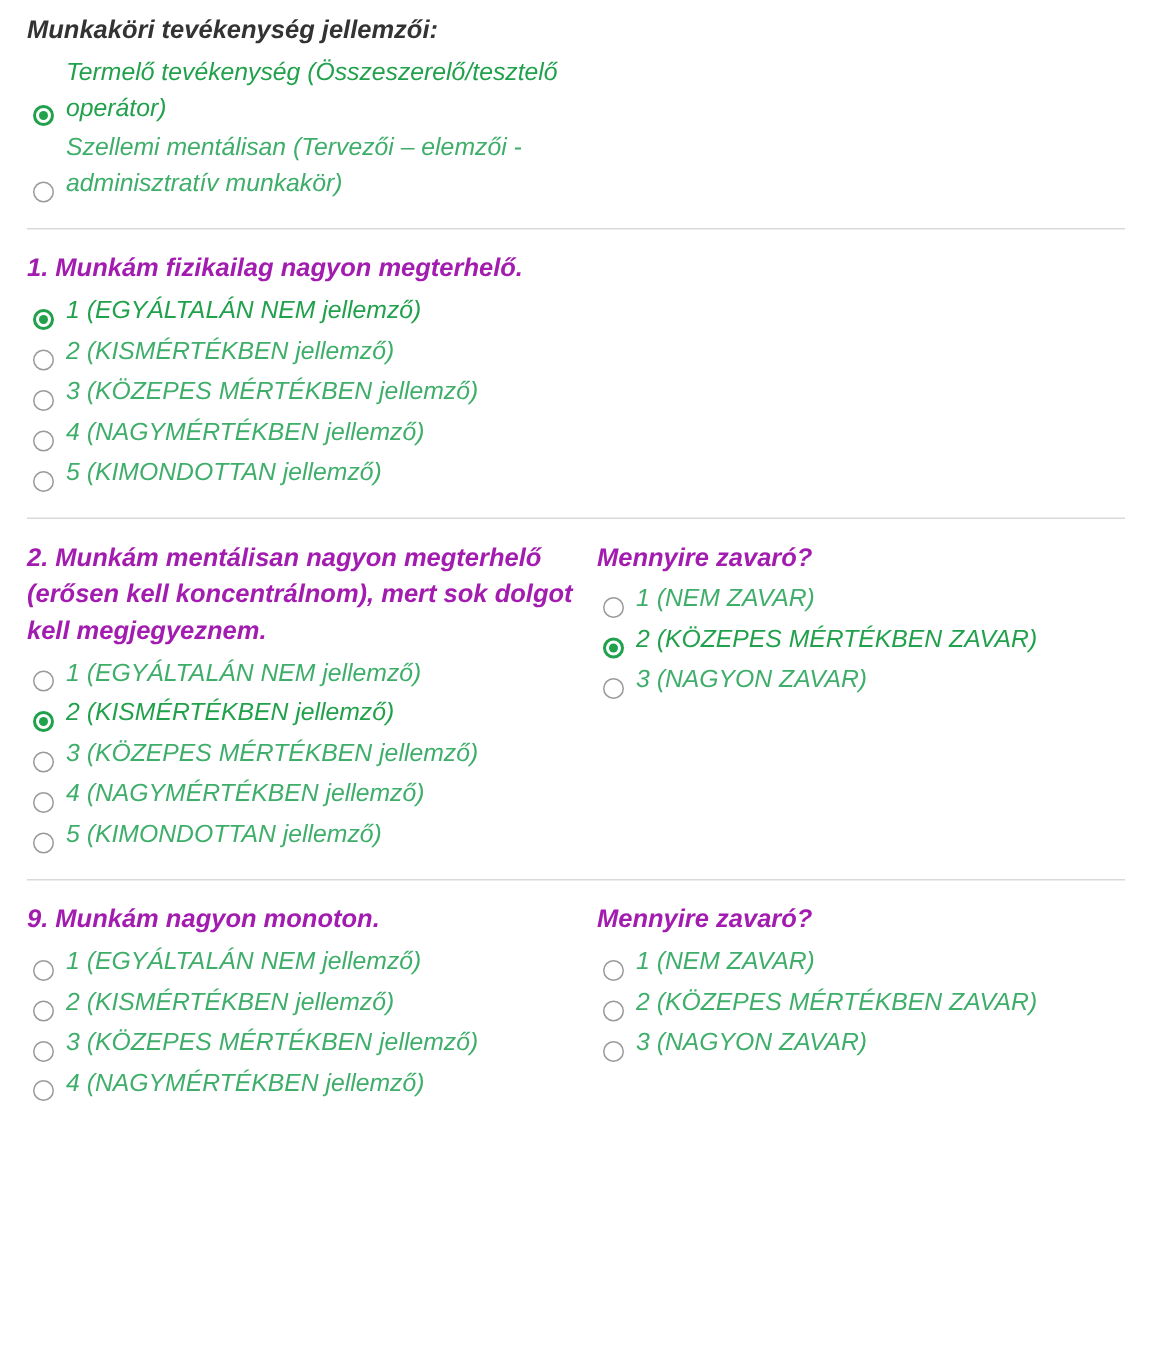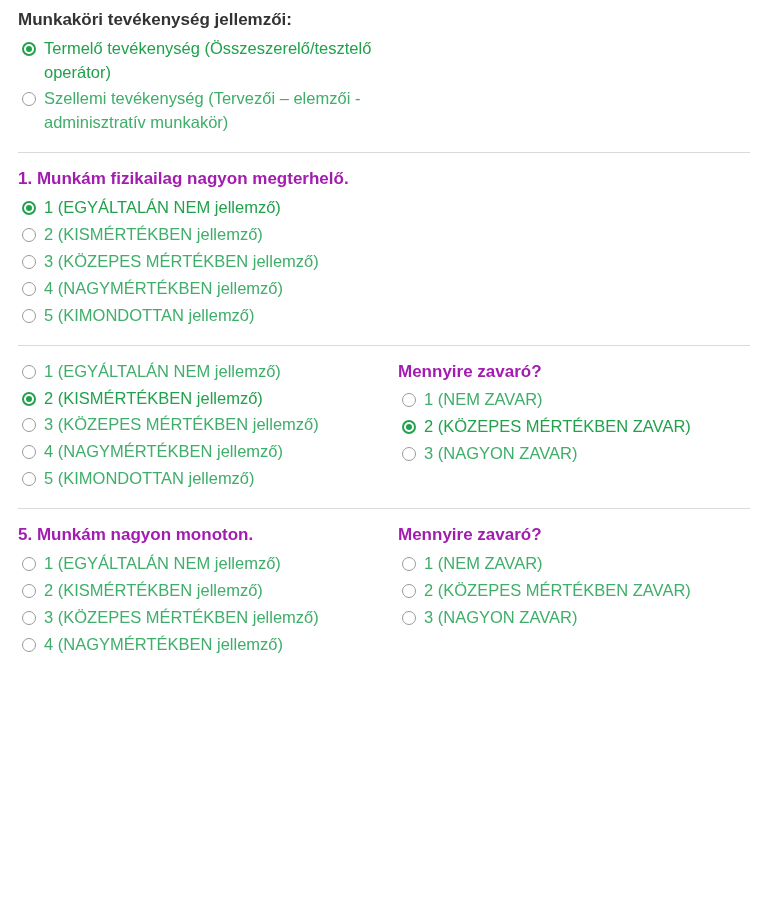--- a/index.html
+++ b/index.html
@@ -9,20 +9,21 @@
     width: 768px;
     height: 913px;
     background: #ffffff;
     font-family: "Liberation Sans", sans-serif;
   }
   .page {
     width: 768px;
     min-height: 913px;
     padding: 8px 18px 16px 18px;
     background: #ffffff;
+    font-style: italic;
   }
   .section {
     padding-bottom: 14px;
   }
   .divider {
     border-top: 1px solid #d9d9d9;
     margin: 0 0 14px 0;
   }
   .section-title {
     font-size: 17px;
@@ -41,21 +42,21 @@
   }
   .cols {
     display: flex;
     flex-direction: row;
     align-items: flex-start;
   }
   .col-left { width: 380px; flex: 0 0 380px; }
   .col-right { flex: 1 1 auto; }
   .opt {
     display: flex;
-    align-items: flex-start;
+    align-items: flex-end;
     margin: 0 0 3px 0;
     line-height: 1.35;
   }
   .radio {
     flex: 0 0 auto;
     width: 14px;
     height: 14px;
     border: 1px solid #9a9a9a;
     border-radius: 50%;
     margin: 5px 8px 0 4px;
@@ -97,21 +98,21 @@
     <div class="section">
       <div class="cols">
         <div class="col-left">
           <div class="section-title section-top-title">Munkaköri tevékenység jellemzői:</div>
           <div class="opt checked">
             <span class="radio checked"></span>
             <span class="opt-label">Termelő tevékenység (Összeszerelő/tesztelő operátor)</span>
           </div>
           <div class="opt">
             <span class="radio"></span>
-            <span class="opt-label">Szellemi tevékenység (Tervezői – elemzői - adminisztratív munkakör)</span>
+            <span class="opt-label">Szellemi mentálisan (Tervezői – elemzői - adminisztratív munkakör)</span>
           </div>
         </div>
         <div class="col-right"></div>
       </div>
     </div>
     <div class="divider"></div>
     <div class="section">
       <div class="cols">
         <div class="col-left">
           <div class="q-title">1. Munkám fizikailag nagyon megterhelő.</div>
@@ -136,20 +137,21 @@
             <span class="opt-label">5 (KIMONDOTTAN jellemző)</span>
           </div>
         </div>
         <div class="col-right"></div>
       </div>
     </div>
     <div class="divider"></div>
     <div class="section">
       <div class="cols">
         <div class="col-left">
+          <div class="q-title">2. Munkám mentálisan nagyon megterhelő (erősen kell koncentrálnom), mert sok dolgot kell megjegyeznem.</div>
           <div class="opt">
             <span class="radio"></span>
             <span class="opt-label">1 (EGYÁLTALÁN NEM jellemző)</span>
           </div>
           <div class="opt checked">
             <span class="radio checked"></span>
             <span class="opt-label">2 (KISMÉRTÉKBEN jellemző)</span>
           </div>
           <div class="opt">
             <span class="radio"></span>
@@ -178,21 +180,21 @@
             <span class="radio"></span>
             <span class="opt-label">3 (NAGYON ZAVAR)</span>
           </div>
         </div>
       </div>
     </div>
     <div class="divider"></div>
     <div class="section">
       <div class="cols">
         <div class="col-left">
-          <div class="q-title">5. Munkám nagyon monoton.</div>
+          <div class="q-title">9. Munkám nagyon monoton.</div>
           <div class="opt">
             <span class="radio"></span>
             <span class="opt-label">1 (EGYÁLTALÁN NEM jellemző)</span>
           </div>
           <div class="opt">
             <span class="radio"></span>
             <span class="opt-label">2 (KISMÉRTÉKBEN jellemző)</span>
           </div>
           <div class="opt">
             <span class="radio"></span>

